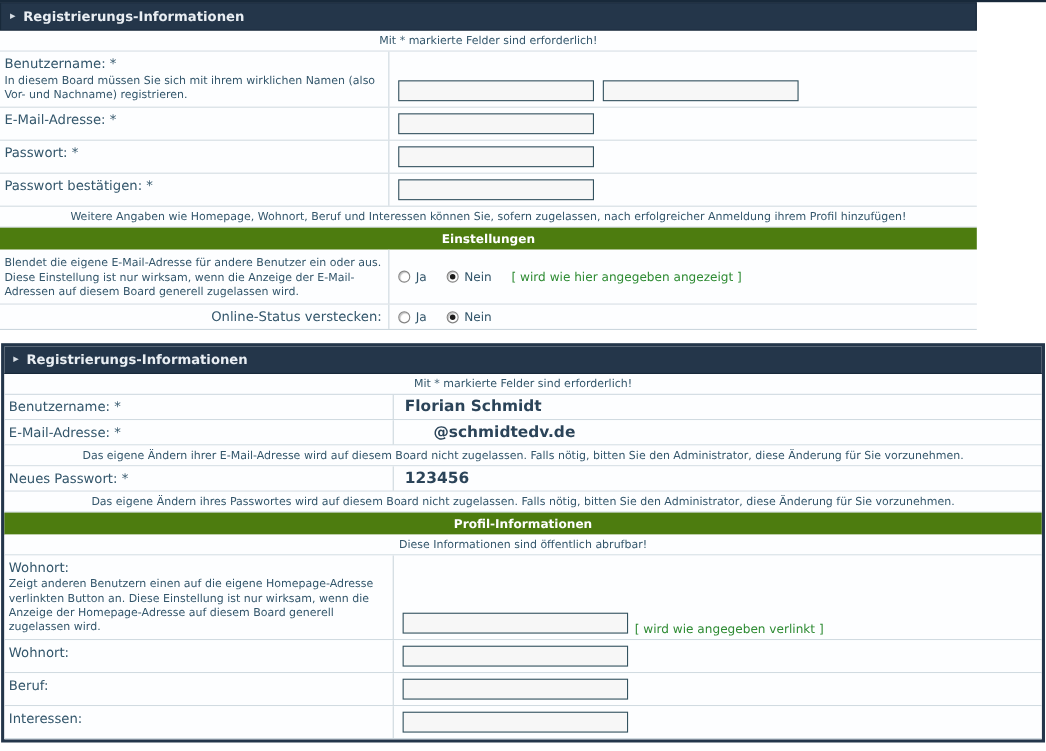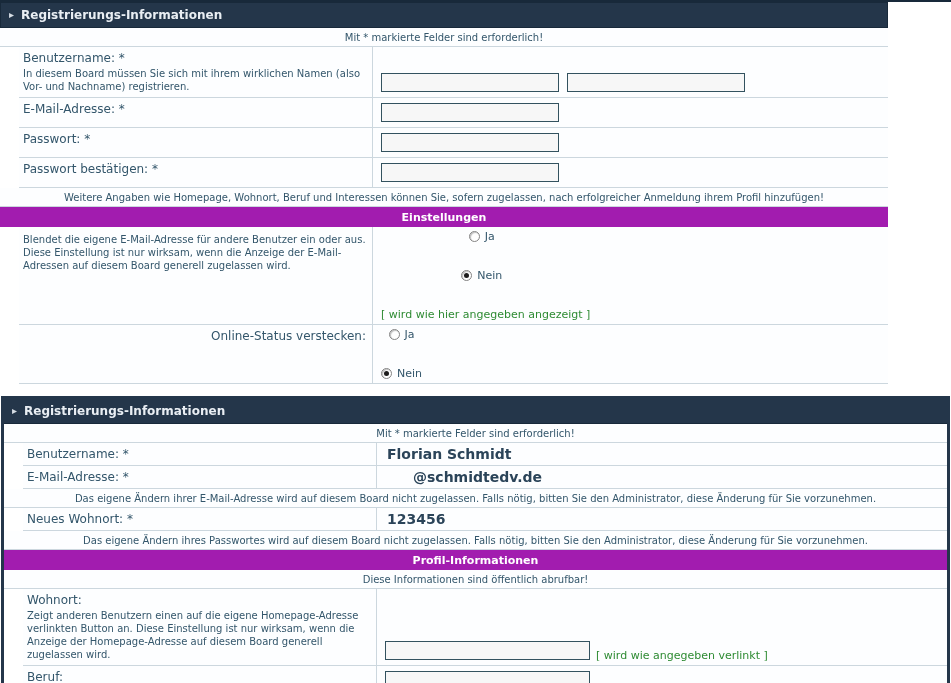--- a/index.html
+++ b/index.html
@@ -20,27 +20,27 @@
     background: #24364A; color: #E9EEF3;
     border: 1px solid #18293A;
     font-size: 12px; font-weight: bold;
     padding: 5px 8px;
     display: flex; align-items: center; gap: 7px;
   }
   .panel-2 .panel-header { border: none; border-bottom: 1px solid #18293A; }
   .arrow { color: #D6DDE4; font-size: 10px; line-height: 1; }
 
   .orange-bar {
-    background: #a21caf; color: #ffffff;
+    background: #4d7c0f; color: #ffffff;
     font-size: 11px; font-weight: bold;
     text-align: center; padding: 4px 0 3px 0;
   }
 
   
-  .row { display: flex; border-bottom: 1px solid #CCD7DE; background: #FDFEFF; margin-left: 19px; }
+  .row { display: flex; border-bottom: 1px solid #CCD7DE; background: #FDFEFF; }
   .row-full { display: block; padding: 4px 4px 3px 4px; font-size: 10px;
               border-bottom: 1px solid #CCD7DE; background: #FDFEFF; text-align: center; }
   .cell-label {
     width: 354px; min-width: 354px;
     border-right: 1px solid #CCD7DE;
     padding: 4px 6px 4px 4px;
   }
   .cell-value { flex: 1; padding: 3px 0 3px 8px; display: flex; align-items: center;
                 flex-wrap: wrap; gap: 6px; }
   .cell-value.top-align { align-items: flex-end; padding-top: 6px; }
@@ -53,21 +53,21 @@
   
   .text-input {
     width: 178px; height: 19px;
     border: 1px solid #33525F; background: #F7F7F7;
     font-family: "DejaVu Sans", sans-serif; font-size: 11px; color: #2B4459;
     padding: 0 3px; margin: 2px 0;
   }
   .input-pair { display: flex; gap: 8px; }
 
   
-  .radio-group { display: flex; align-items: center; gap: 26px; font-size: 11px; flex-direction: column; }
+  .radio-group { display: flex; align-items: center; gap: 10px; font-size: 11px; }
   .radio { width: 11px; height: 11px; border-radius: 50%;
            border: 1px solid #848484; background: #fff;
            display: inline-flex; align-items: center; justify-content: center;
            box-shadow: inset 1px 1px 1px rgba(0,0,0,.25); }
   .radio .dot { width: 5px; height: 5px; border-radius: 50%; background: transparent; }
   .radio.checked .dot { background: #1c1c1c; }
   .radio-item { display: flex; align-items: center; gap: 5px; margin-right: 8px; }
 
   .green-hint { color: #2E8B33; font-size: 11px; }
 </style>
@@ -200,21 +200,21 @@
     </div>
     <div class="cell-value">
       <span class="bold-value indent">@schmidtedv.de</span>
     </div>
   </div>
 
   <div class="row-full">Das eigene Ändern ihrer E-Mail-Adresse wird auf diesem Board nicht zugelassen. Falls nötig, bitten Sie den Administrator, diese Änderung für Sie vorzunehmen.</div>
 
   <div class="row">
     <div class="cell-label">
-      <div class="label">Neues Wohnort: *</div>
+      <div class="label">Neues Passwort: *</div>
     </div>
     <div class="cell-value">
       <span class="bold-value">123456</span>
     </div>
   </div>
 
   <div class="row-full">Das eigene Ändern ihres Passwortes wird auf diesem Board nicht zugelassen. Falls nötig, bitten Sie den Administrator, diese Änderung für Sie vorzunehmen.</div>
 
   <div class="orange-bar">Profil-Informationen</div>
 
@@ -226,38 +226,38 @@
       <div class="desc">Zeigt anderen Benutzern einen auf die eigene Homepage-Adresse verlinkten Button an. Diese Einstellung ist nur wirksam, wenn die Anzeige der Homepage-Adresse auf diesem Board generell zugelassen wird.</div>
     </div>
     <div class="cell-value top-align">
       <input class="text-input" style="width: 205px; margin-top: 16px;" type="text">
       <span class="green-hint" style="margin-top:18px;">[ wird wie angegeben verlinkt ]</span>
     </div>
   </div>
 
   <div class="row">
     <div class="cell-label">
+      <div class="label">Wohnort:</div>
+    </div>
+    <div class="cell-value">
+      <input class="text-input" style="width: 205px;" type="text">
+    </div>
+  </div>
+
+  <div class="row">
+    <div class="cell-label">
       <div class="label">Beruf:</div>
     </div>
     <div class="cell-value">
       <input class="text-input" style="width: 205px;" type="text">
     </div>
   </div>
 
   <div class="row">
     <div class="cell-label">
-      <div class="label">Wohnort:</div>
+      <div class="label">Interessen:</div>
     </div>
     <div class="cell-value">
       <input class="text-input" style="width: 205px;" type="text">
     </div>
   </div>
 
-  <div class="row">
-    <div class="cell-label">
-      <div class="label">Interessen:</div>
-    </div>
-    <div class="cell-value">
-      <input class="text-input" style="width: 205px;" type="text">
-    </div>
-  </div>
-
 </div>
 
 </body></html>

